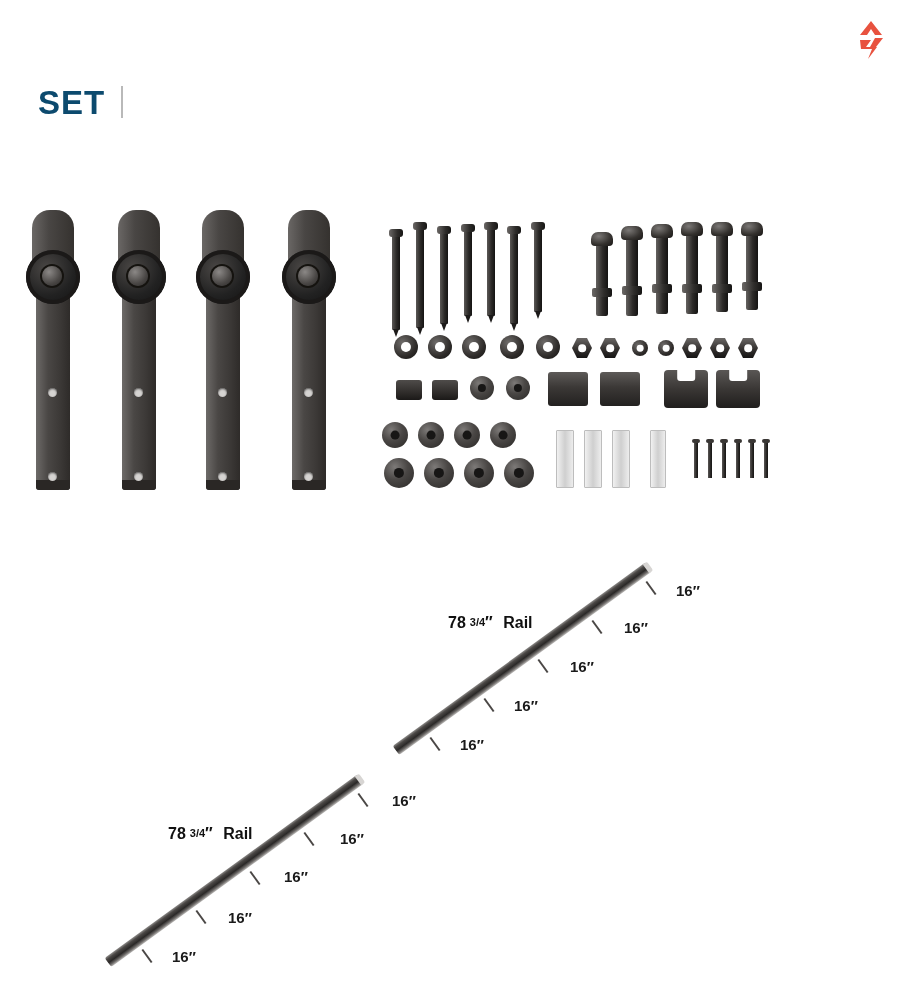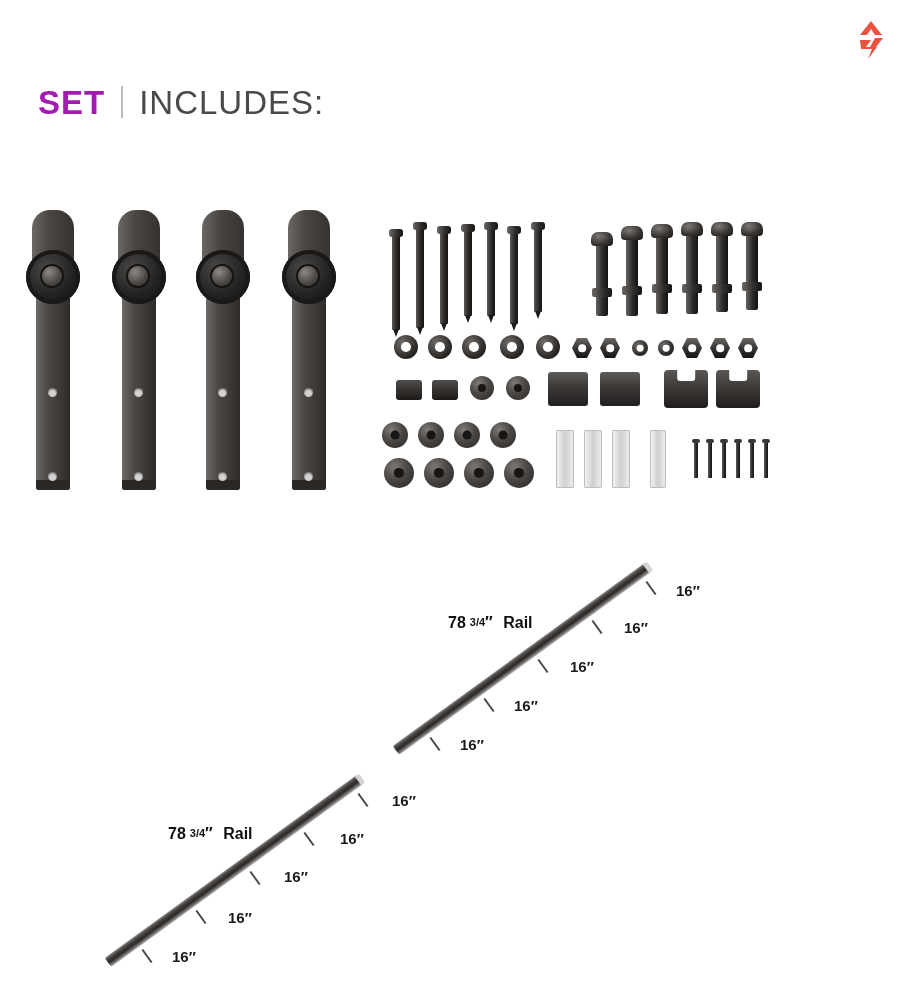--- a/index.html
+++ b/index.html
@@ -42,21 +42,21 @@
     position: absolute;
     left: 38px;
     top: 82px;
     display: flex;
     align-items: baseline;
     gap: 0;
   }
   #heading .set {
     font-size: 33px;
     font-weight: bold;
-    color: #a21caf;
+    color: #0c4a6e;
     letter-spacing: 1px;
   }
   #heading .divider {
     display: inline-block;
     width: 2px;
     height: 32px;
     background: #b9b9b9;
     margin: 0 16px;
     transform: translateY(4px);
   }
@@ -334,21 +334,20 @@
       <path d="M23 3 L34 17 L27 17 L23 11 L19 17 L12 17 Z" fill="#e8523f"></path>
       <path d="M12 22 L23 22 L18 29 L29 29 L20 41 L24 31 L13 31 Z" fill="#e8523f"></path>
       <path d="M27 20 L35 20 L28 29 L22 29 Z" fill="#e8523f"></path>
     </svg>
   </div>
 </div>
 
 <div id="heading">
   <span class="set">SET</span>
   <span class="divider"></span>
-  <span class="includes">INCLUDES:</span>
 </div>
 
 <div id="parts">
 
   <div class="hanger" style="left:22px;">
     <div class="strap"></div>
     <div class="top"></div>
     <div class="wheel"></div>
     <div class="hub"></div>
     <div class="hole h1"></div>

